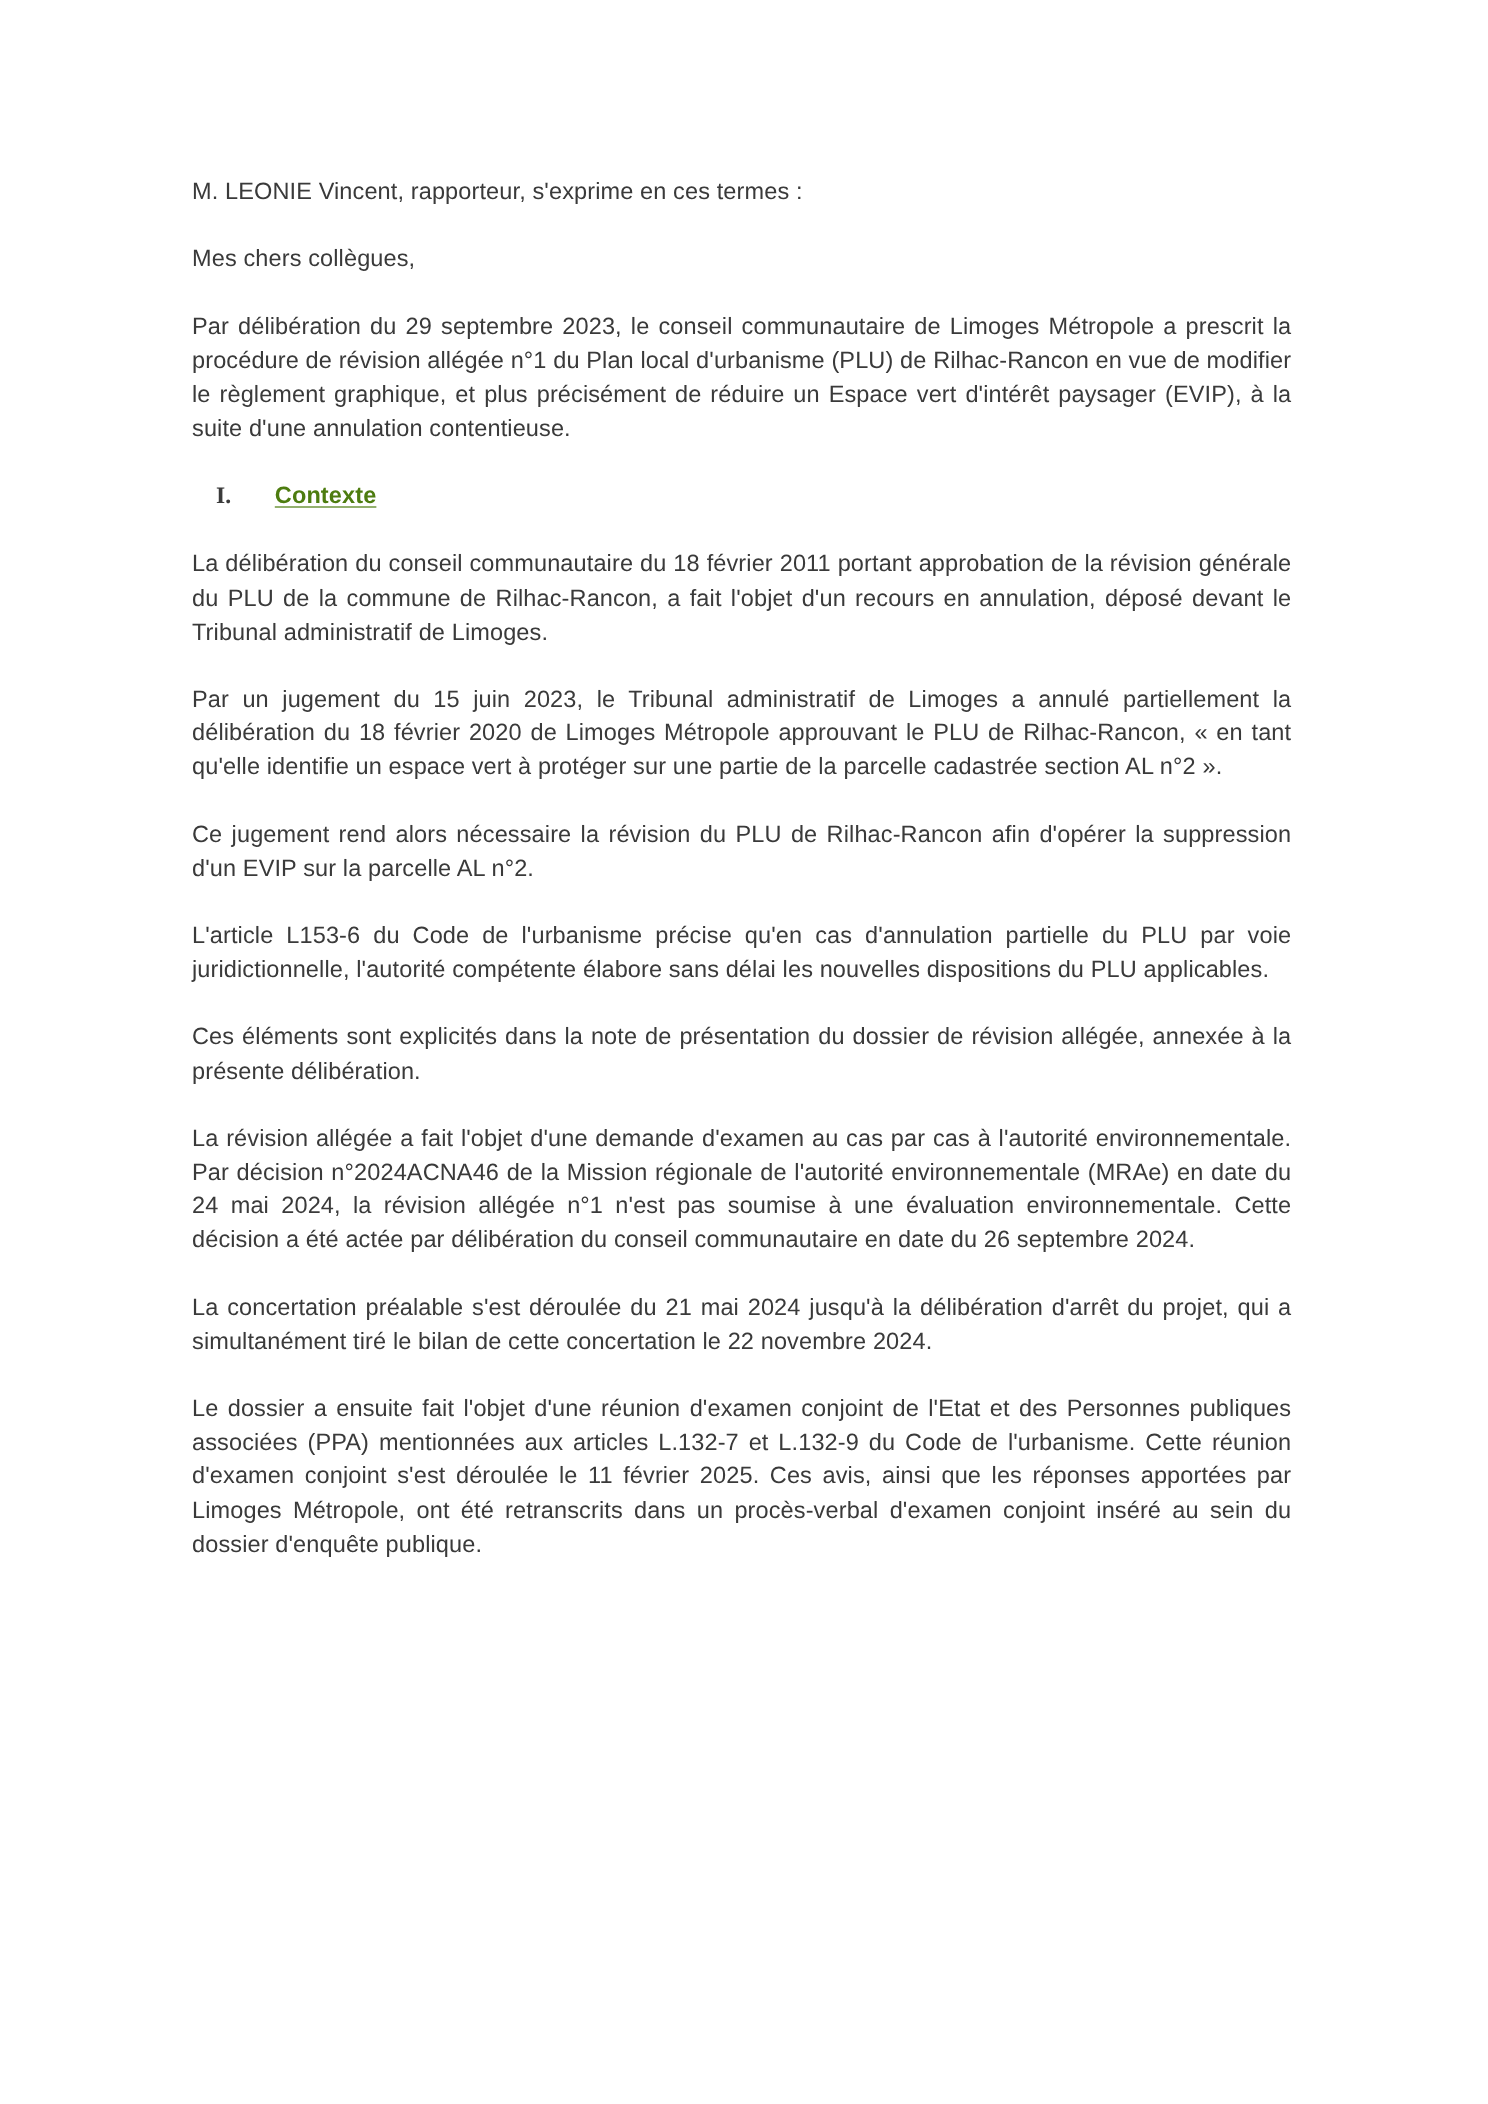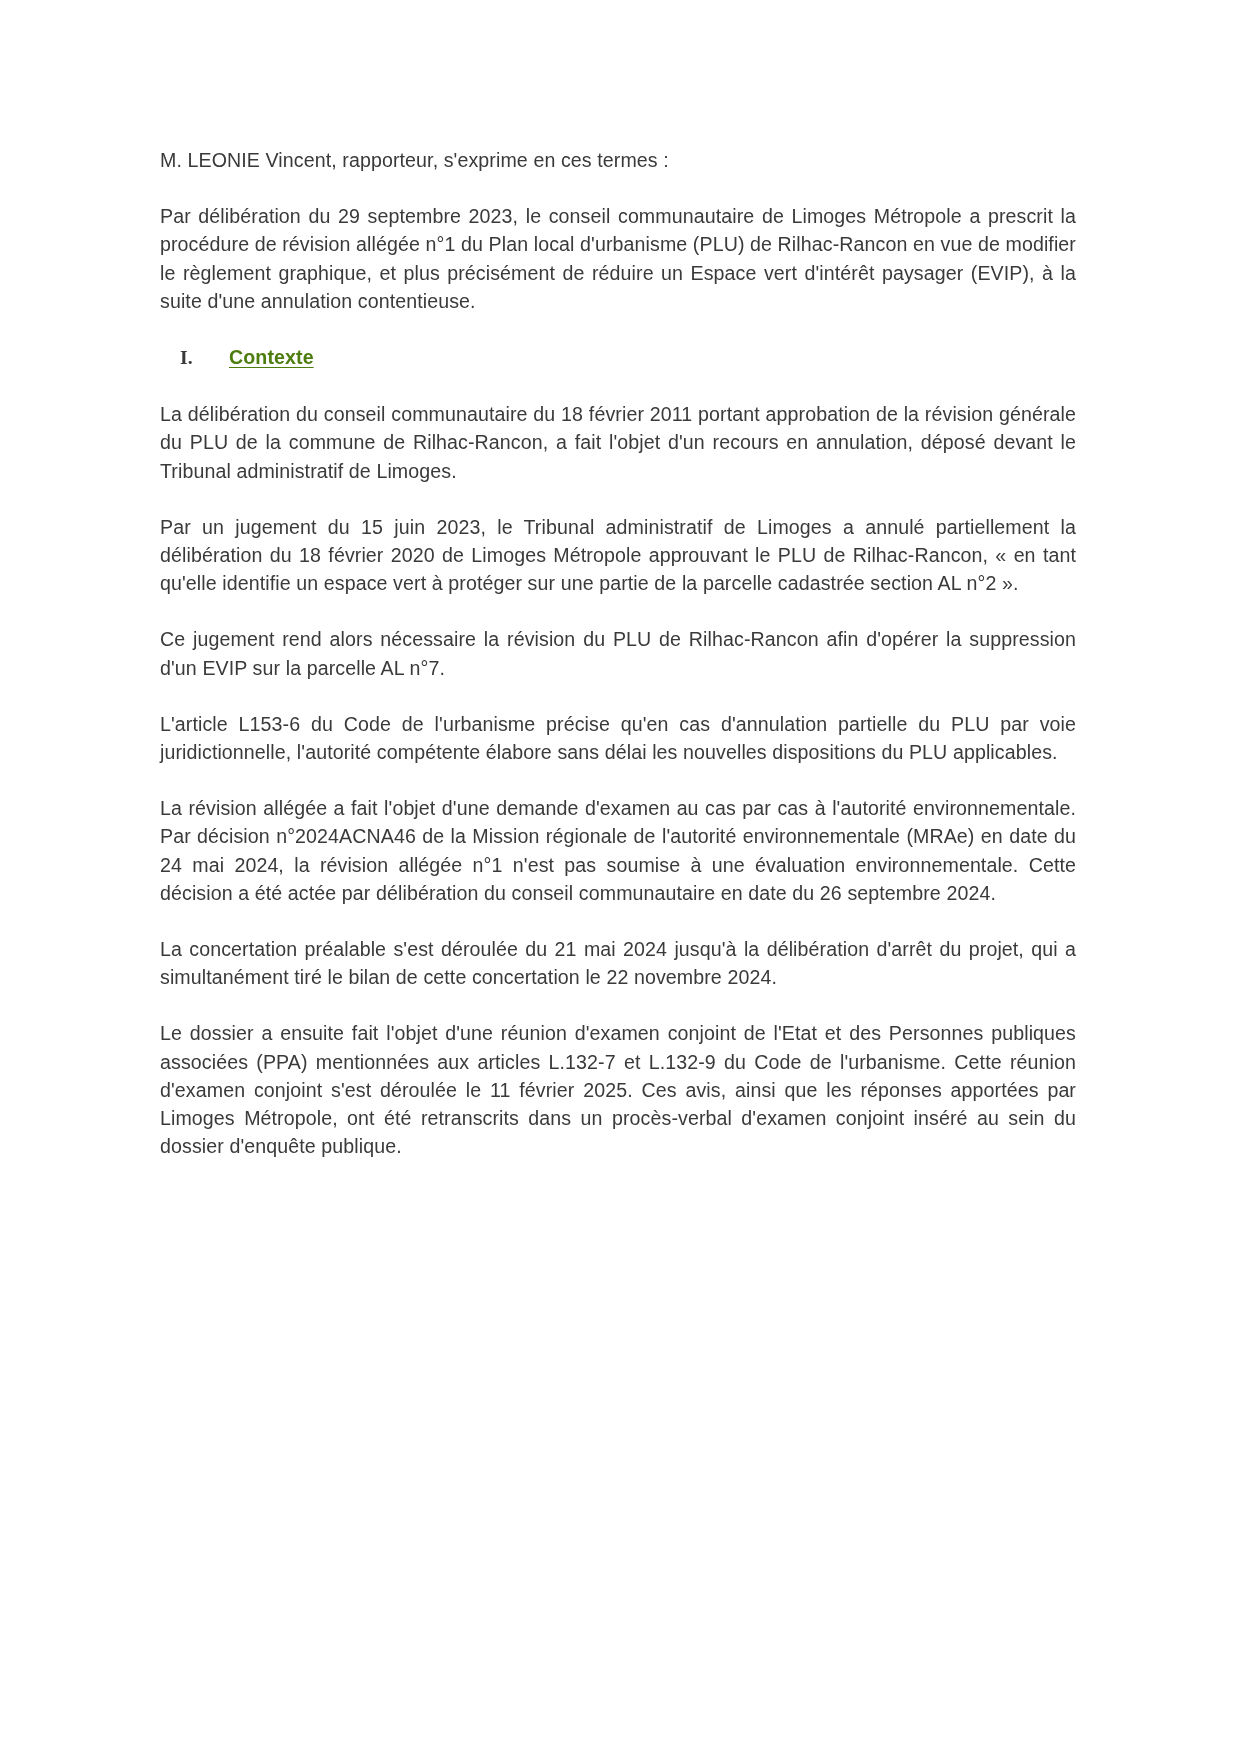--- a/index.html
+++ b/index.html
@@ -59,29 +59,31 @@
       color: #4d7c0f;
     }
   </style>
 </head>
 <body>
 
 <div class="page">
   <div class="content">
 
     <p class="intro-line">M. LEONIE Vincent, rapporteur, s'exprime en ces termes :</p>
+    <p class="intro-line">Mes chers collègues,</p>
     <p class="para">Par délibération du 29 septembre 2023, le conseil communautaire de Limoges Métropole a prescrit la procédure de révision allégée n°1 du Plan local d'urbanisme (PLU) de Rilhac-Rancon en vue de modifier le règlement graphique, et plus précisément de réduire un Espace vert d'intérêt paysager (EVIP), à la suite d'une annulation contentieuse.</p>
 
     <div class="section-heading">
       <span class="section-number">I.</span>
       <span class="section-title">Contexte</span>
     </div>
     <p class="para">La délibération du conseil communautaire du 18 février 2011 portant approbation de la révision générale du PLU de la commune de Rilhac-Rancon, a fait l'objet d'un recours en annulation, déposé devant le Tribunal administratif de Limoges.</p>
     <p class="para">Par un jugement du 15 juin 2023, le Tribunal administratif de Limoges a annulé partiellement la délibération du 18 février 2020 de Limoges Métropole approuvant le PLU de Rilhac-Rancon, « en tant qu'elle identifie un espace vert à protéger sur une partie de la parcelle cadastrée section AL n°2 ».</p>
-    <p class="para">Ce jugement rend alors nécessaire la révision du PLU de Rilhac-Rancon afin d'opérer la suppression d'un EVIP sur la parcelle AL n°7.</p>
+    <p class="para">Ce jugement rend alors nécessaire la révision du PLU de Rilhac-Rancon afin d'opérer la suppression d'un EVIP sur la parcelle AL n°2.</p>
     <p class="para">L'article L153-6 du Code de l'urbanisme précise qu'en cas d'annulation partielle du PLU par voie juridictionnelle, l'autorité compétente élabore sans délai les nouvelles dispositions du PLU applicables.</p>
+    <p class="para">Ces éléments sont explicités dans la note de présentation du dossier de révision allégée, annexée à la présente délibération.</p>
 
     <p class="para">La révision allégée a fait l'objet d'une demande d'examen au cas par cas à l'autorité environnementale. Par décision n°2024ACNA46 de la Mission régionale de l'autorité environnementale (MRAe) en date du 24 mai 2024, la révision allégée n°1 n'est pas soumise à une évaluation environnementale. Cette décision a été actée par délibération du conseil communautaire en date du 26 septembre 2024.</p>
     <p class="para">La concertation préalable s'est déroulée du 21 mai 2024 jusqu'à la délibération d'arrêt du projet, qui a simultanément tiré le bilan de cette concertation le 22 novembre 2024.</p>
     <p class="para">Le dossier a ensuite fait l'objet d'une réunion d'examen conjoint de l'Etat et des Personnes publiques associées (PPA) mentionnées aux articles L.132-7 et L.132-9 du Code de l'urbanisme. Cette réunion d'examen conjoint s'est déroulée le 11 février 2025. Ces avis, ainsi que les réponses apportées par Limoges Métropole, ont été retranscrits dans un procès-verbal d'examen conjoint inséré au sein du dossier d'enquête publique.</p>
 
   </div>
 </div>
 
 </body></html>

